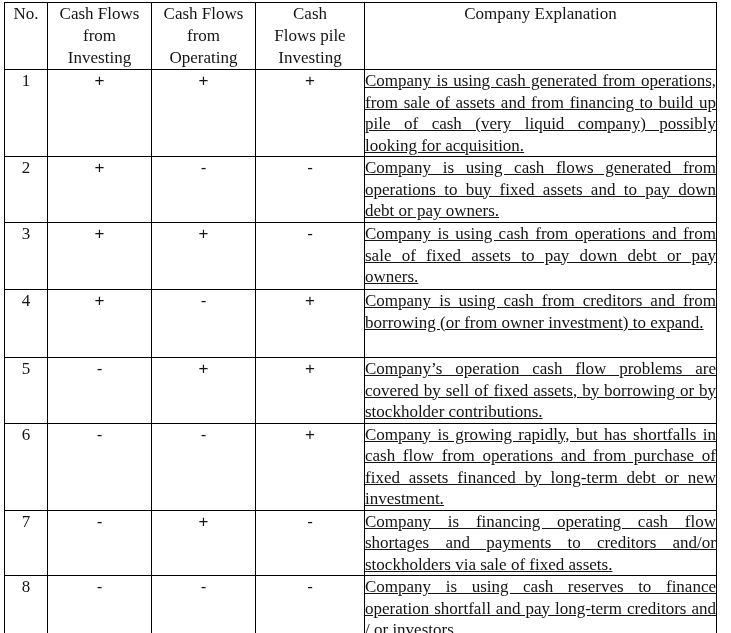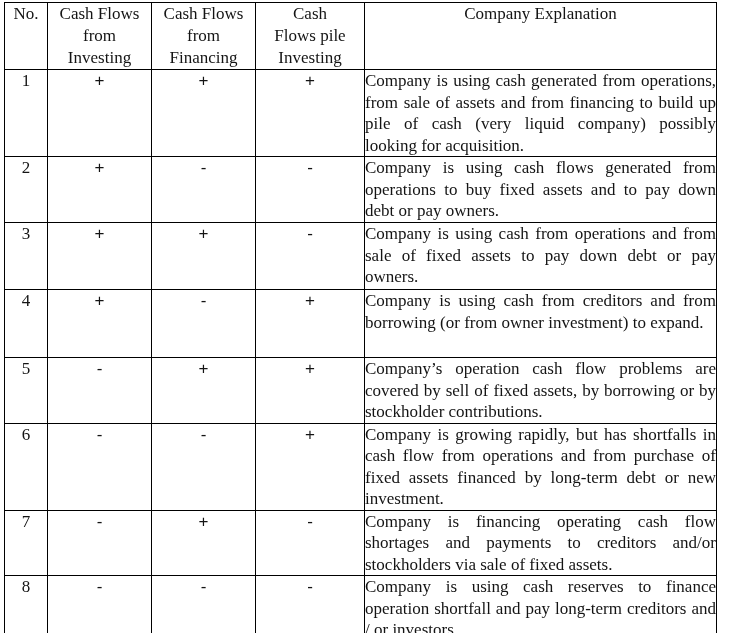--- a/index.html
+++ b/index.html
@@ -81,20 +81,21 @@
     padding: 5px 2px 0 2px;
     font-family: "Liberation Sans", "DejaVu Sans", sans-serif;
   }
   .cell-exp {
     text-align: justify;
     text-align-last: left;
     font-size: 17px;
     line-height: 21.5px;
     padding: 4px 7px 5px 7px;
     hyphens: none;
+    text-decoration: underline;
   }
 
   
   tr.r1 td { height: 83px; }
   tr.r2 td { height: 65px; }
   tr.r3 td { height: 66px; }
   tr.r4 td { height: 67px; }
   tr.r5 td { height: 58px; }
   tr.r6 td { height: 80px; }
   tr.r7 td { height: 63px; }
@@ -120,21 +121,21 @@
           <span>No.</span>
         </th>
         <th class="hdr-cell">
           <span>Cash Flows</span><br>
           <span>from</span><br>
           <span>Investing</span>
         </th>
         <th class="hdr-cell">
           <span>Cash Flows</span><br>
           <span>from</span><br>
-          <span>Financing</span>
+          <span>Operating</span>
         </th>
         <th class="hdr-cell">
           <span>Cash</span><br>
           <span>Flows pile</span><br>
           <span>Investing</span>
         </th>
         <th class="hdr-cell exp-hdr">
           <span>Company Explanation</span>
         </th>
       </tr>

